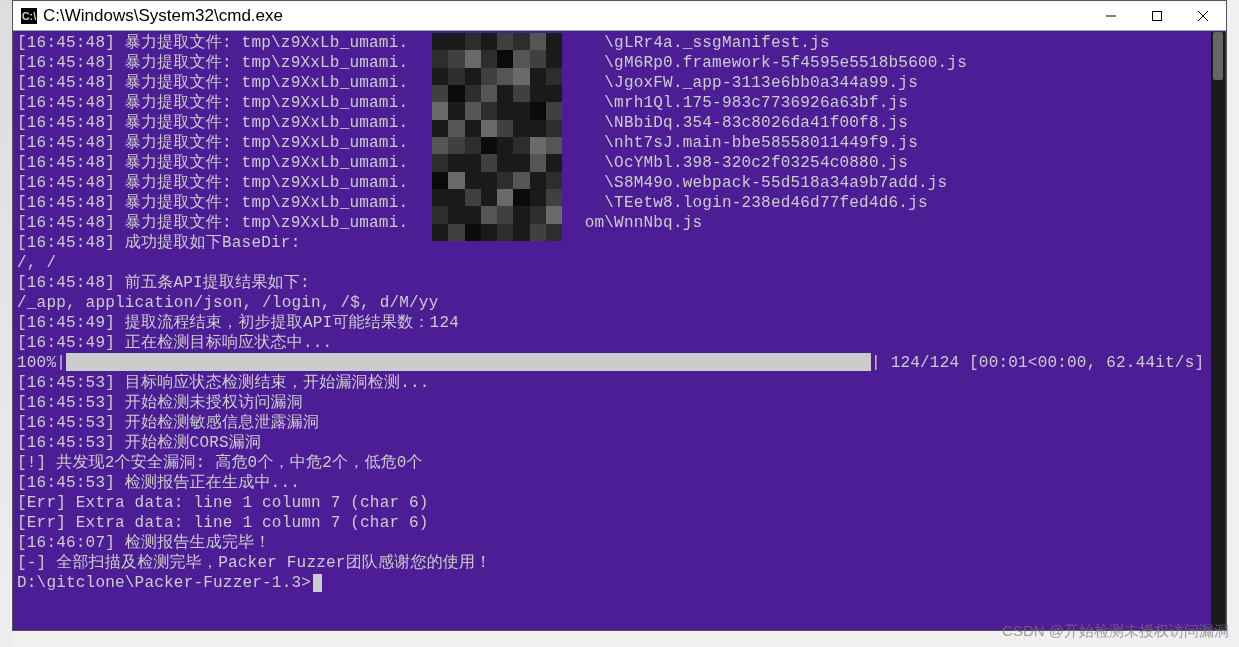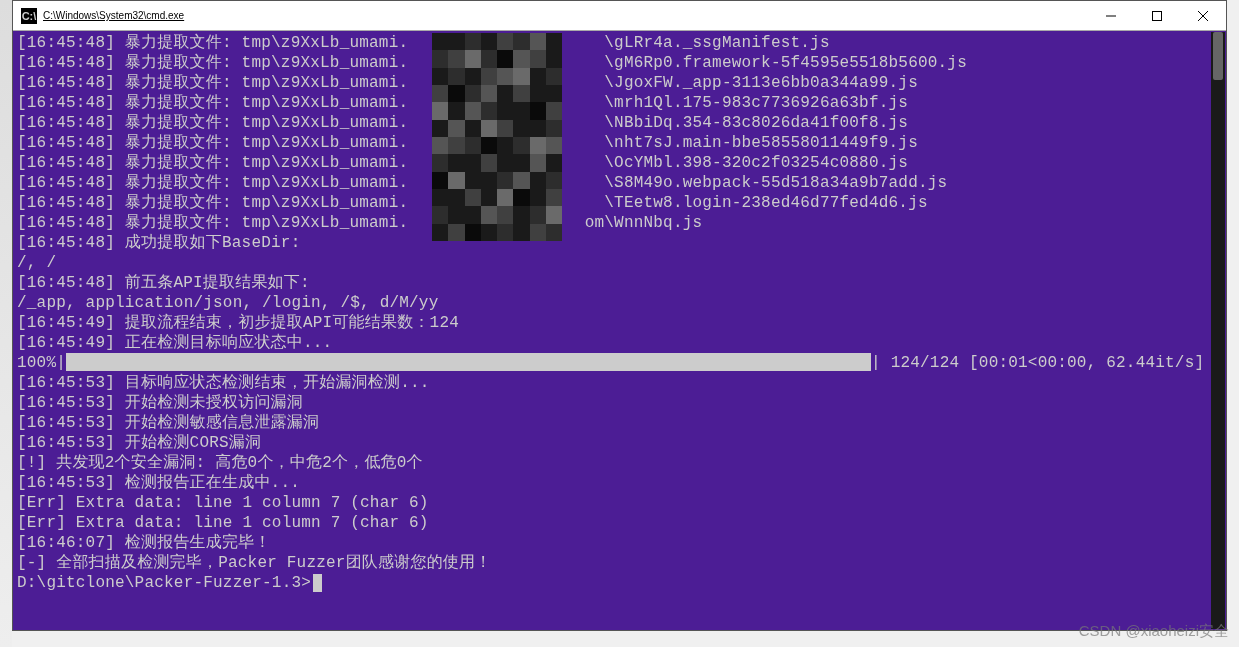--- a/index.html
+++ b/index.html
@@ -37,23 +37,22 @@
       background: #000;
       color: #ccc;
       display: inline-flex;
       align-items: center;
       justify-content: center;
       font-family: sans-serif;
       font-weight: bold;
     }
     .titlebar-title {
       font-family: "Segoe UI", sans-serif;
-      font-size: 10px;
+      font-size: 17px;
       color: #000;
-      text-decoration: underline;
     }
     .titlebar-controls {
       margin-left: auto;
       display: flex;
     }
     .titlebar-btn {
       width: 46px;
       height: 30px;
       display: flex;
       align-items: center;
@@ -270,13 +269,13 @@
   <div></div>
     <div></div>
     <div></div>
     <div></div>
     <div></div>
     <div></div>
     <div></div>
     <div></div>
 </div>
 
-<div class="watermark">CSDN @xiaoheizi安全</div>
+<div class="watermark">CSDN @开始检测未授权访问漏洞</div>
 
 </body></html>

